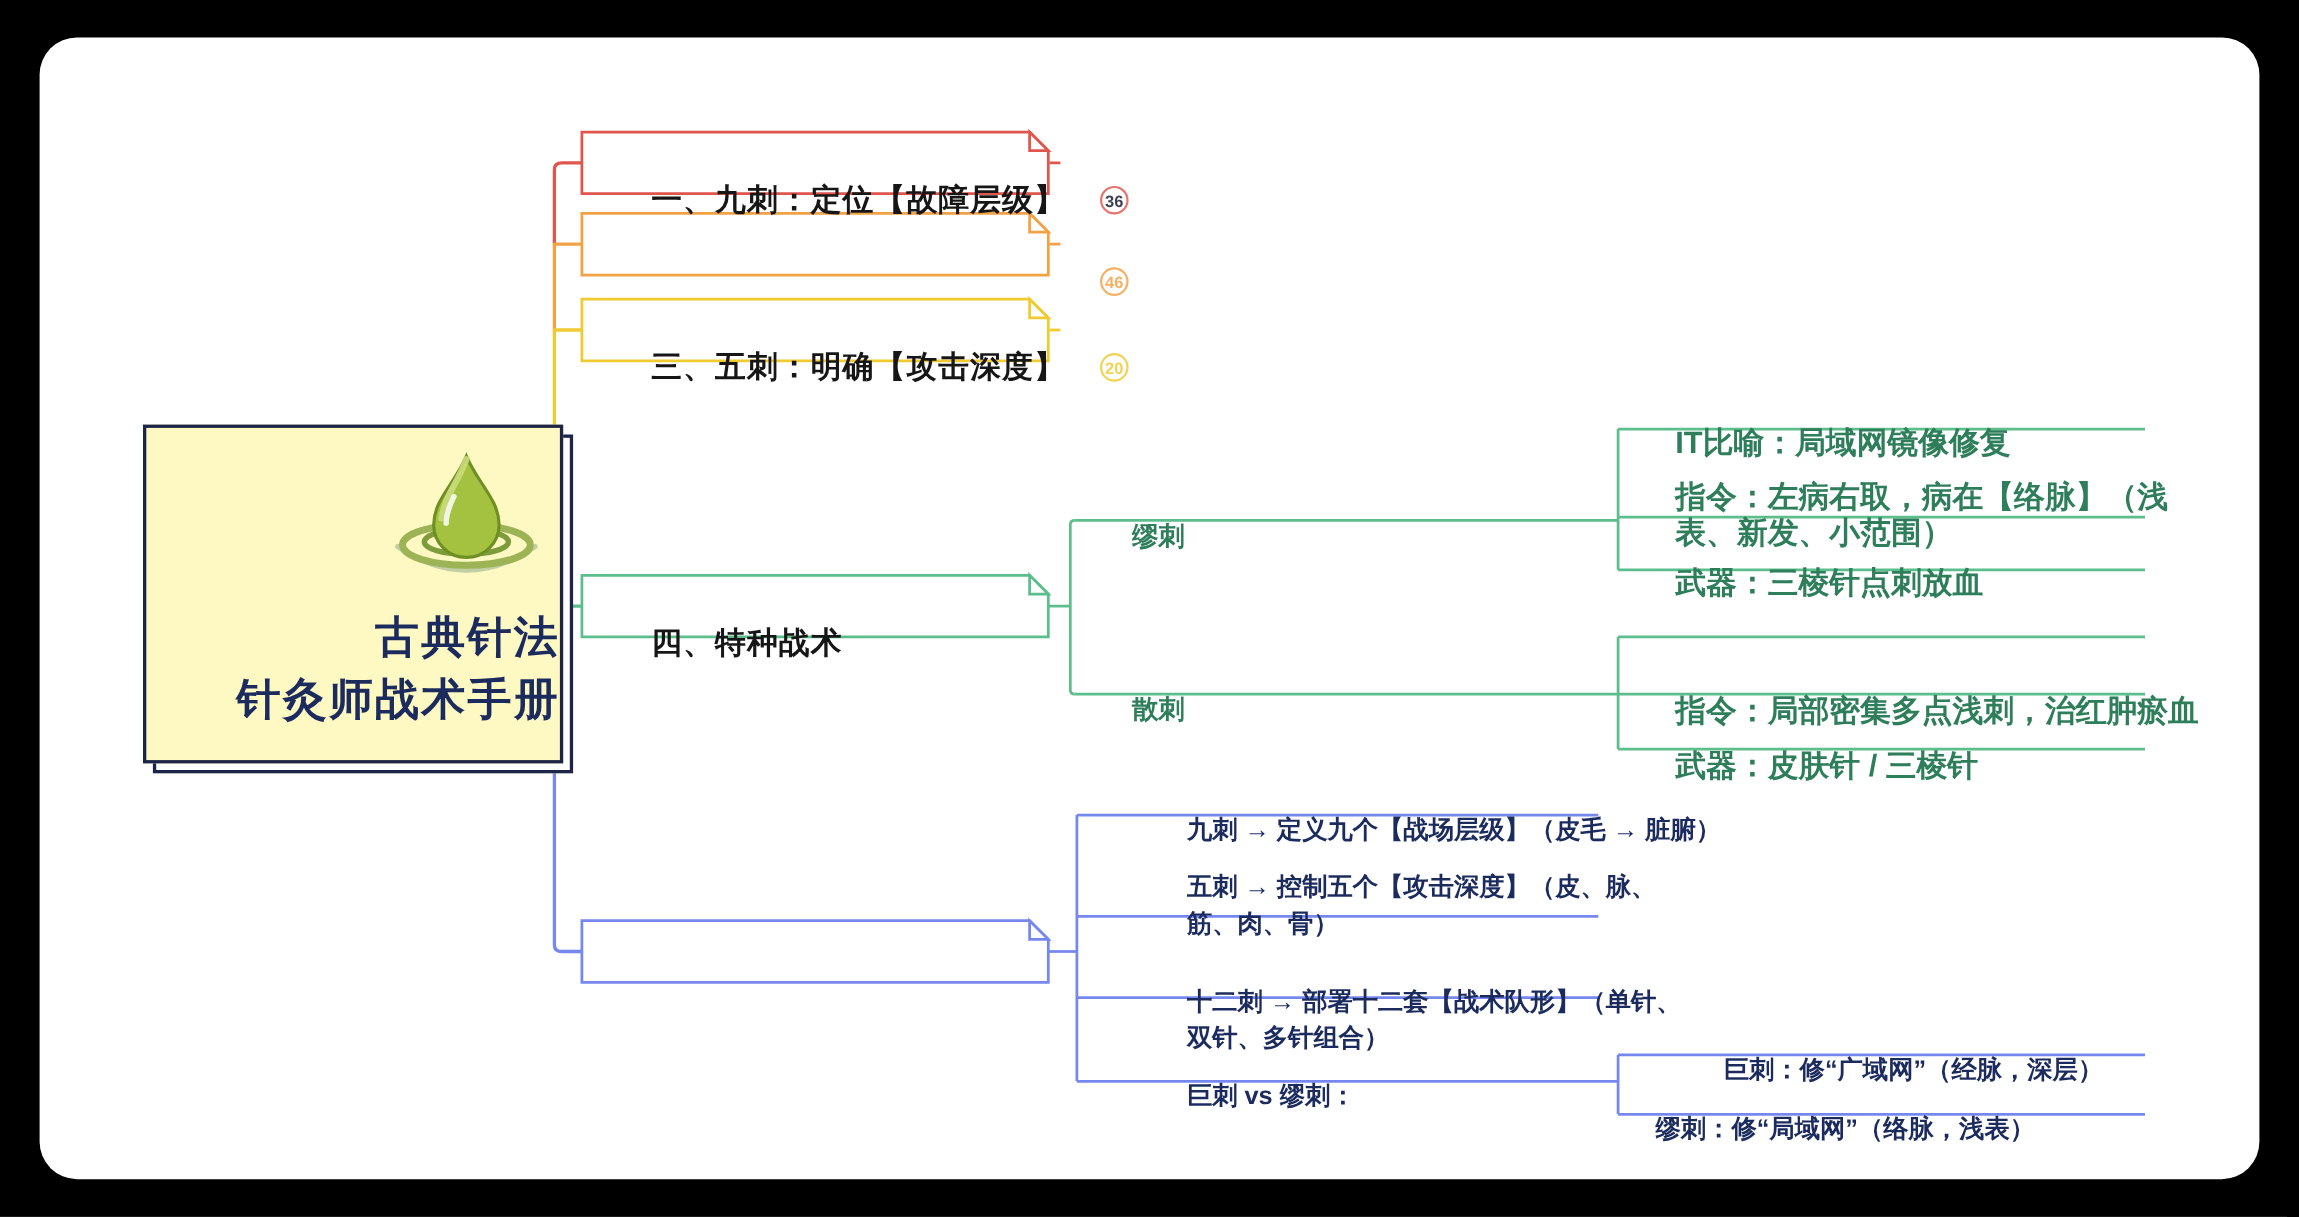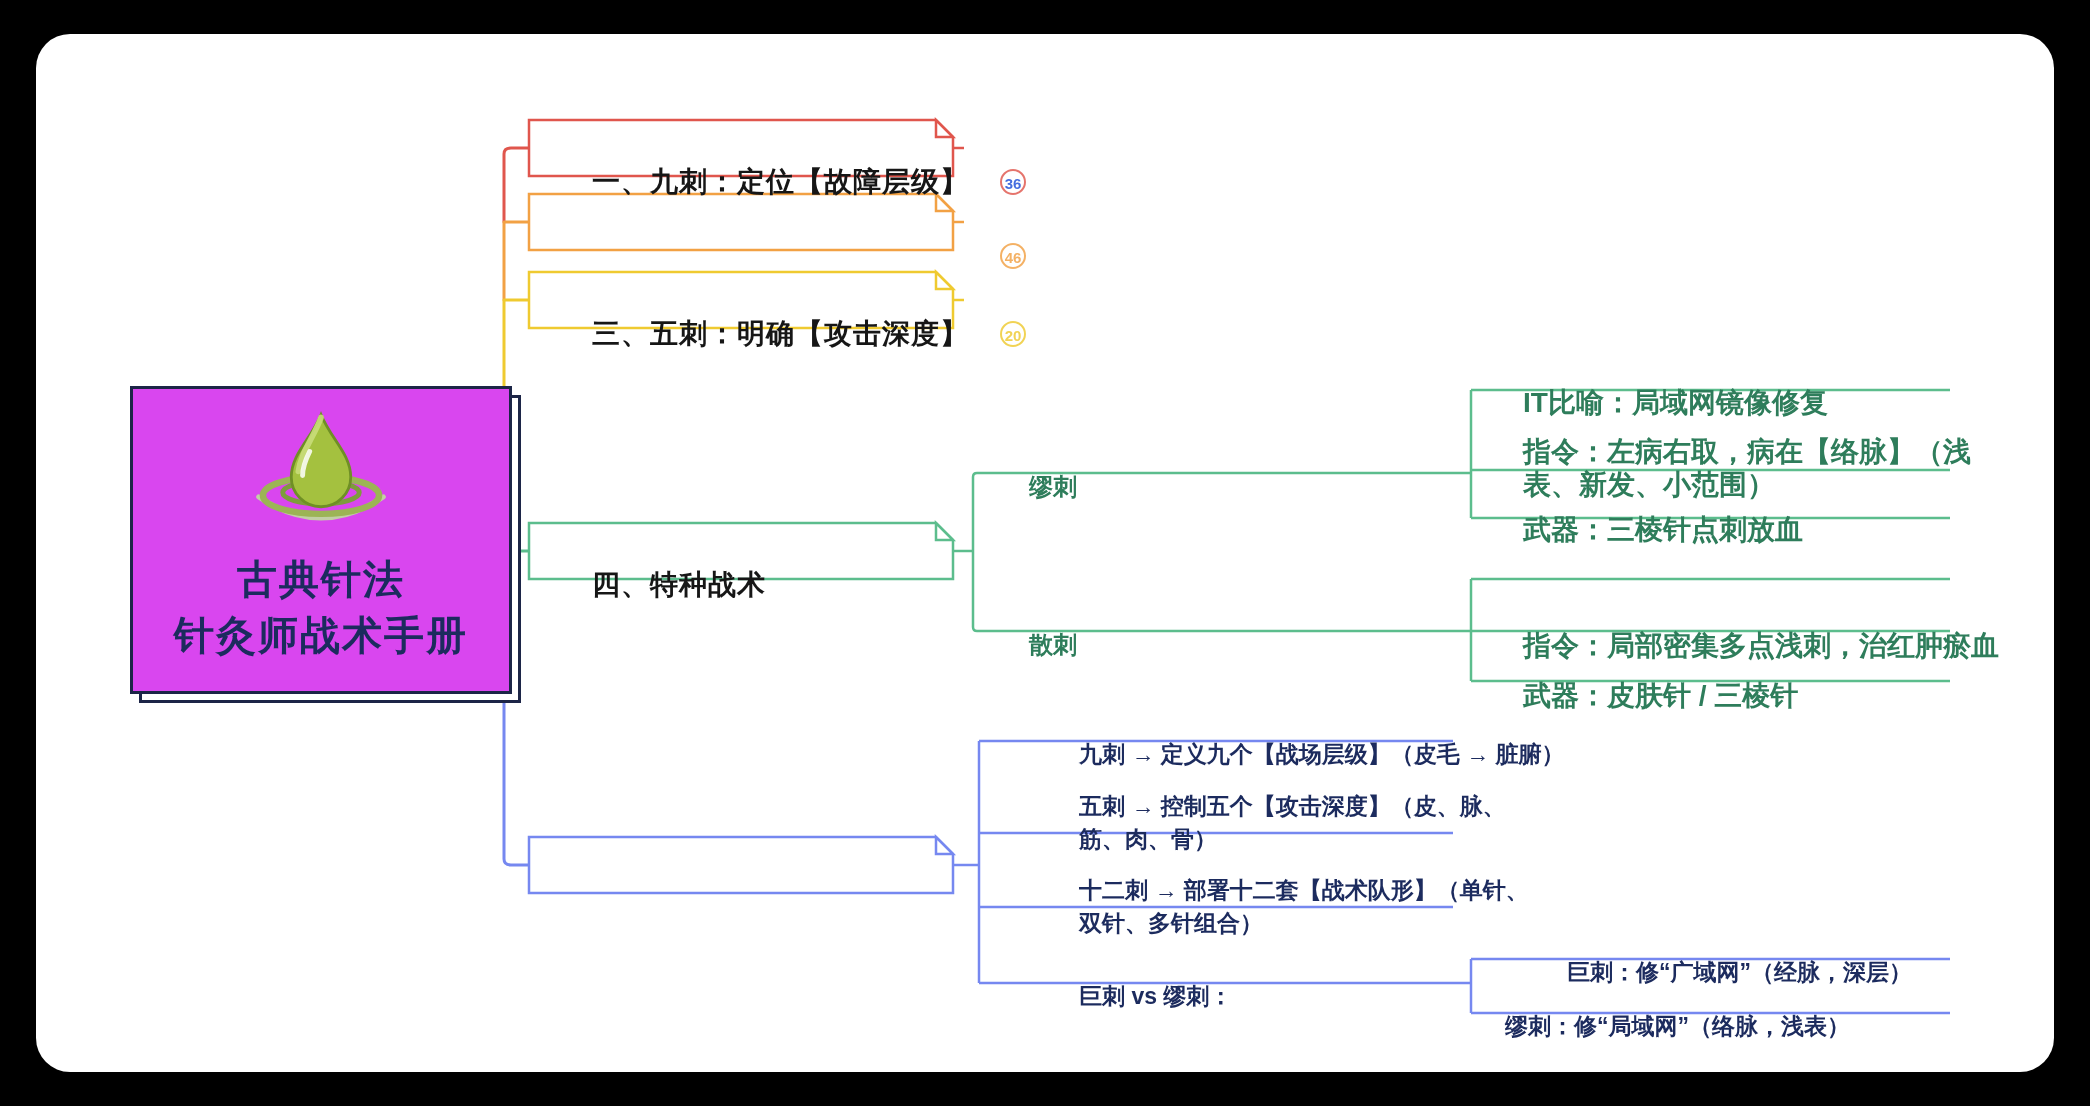--- a/index.html
+++ b/index.html
@@ -22,21 +22,21 @@
   .lbl{position:absolute;white-space:nowrap;font-weight:bold;}
   .g-head{color:#2E7D5B;font-size:24px;}
   .g-child{color:#2E7D5B;font-size:28px;line-height:33px;font-weight:600;white-space:normal;width:492px;}
   .n-child{color:#1C2B5E;font-size:23px;line-height:33px;font-weight:bold;white-space:normal;width:470px;margin-left:44px;}
   .n-one{white-space:nowrap;width:auto;}
 
   
   #root-shadow{position:absolute;left:103px;top:361px;width:382px;height:308px;
     border:3px solid #1C2547;background:#fff;box-sizing:border-box;}
   #root-main{position:absolute;left:94px;top:352px;width:382px;height:308px;
-    border:3px solid #1C2547;background:#d946ef;box-sizing:border-box;text-align:center;}
+    border:3px solid #1C2547;background:#fef9c3;box-sizing:border-box;text-align:right;}
   .root-title{color:#1C2B5E;font-size:40px;font-weight:bold;letter-spacing:2px;line-height:56px;white-space:nowrap;}
   #root-logo{margin-top:18px;}
 </style>
 </head>
 <body>
 
 <div id="stage">
   <div id="canvas">
 
     <svg class="lines" viewBox="36 34 2018 1038" style="left:0;top:0;width:2018px;height:1038px;">
@@ -117,36 +117,36 @@
         <path d="M52 30 C49 36 47 41 47 47" fill="none" stroke="#FFFFFF" stroke-width="3.5" stroke-linecap="round" opacity=".85"></path>
       </svg>
       <div class="root-title">古典针法</div>
       <div class="root-title">针灸师战术手册</div>
     </div>
 
     <div class="box-label" style="top:120px">一、九刺：定位【故障层级】</div>
     <div class="box-label" style="top:272px">三、五刺：明确【攻击深度】</div>
     <div class="box-label" style="top:523px">四、特种战术</div>
 
-    <div class="badge" style="top:135px;color:#1d4ed8;border-color:#E0564D">36</div>
+    <div class="badge" style="top:135px;color:#0f172a;border-color:#E0564D">36</div>
     <div class="badge" style="top:209px;color:#F2A144;border-color:#F2A144">46</div>
     <div class="badge" style="top:287px;color:#EFCA30;border-color:#EFCA30">20</div>
 
     <div class="lbl g-head" style="left:993px;top:437px">缪刺</div>
     <div class="lbl g-head" style="left:993px;top:595px">散刺</div>
 
     <div class="lbl g-child" style="left:1487px;top:352px">IT比喻：局域网镜像修复</div>
     <div class="lbl g-child" style="left:1487px;top:401px">指令：左病右取，病在【络脉】（浅表、新发、小范围）</div>
     <div class="lbl g-child" style="left:1487px;top:479px">武器：三棱针点刺放血</div>
 
     <div class="lbl g-child" style="left:1487px;top:595px">指令：局部密集多点浅刺，治红肿瘀血</div>
     <div class="lbl g-child" style="left:1487px;top:645px">武器：皮肤针 / 三棱针</div>
 
     <div class="lbl n-child n-one" style="left:999px;top:704px">九刺 → 定义九个【战场层级】（皮毛 → 脏腑）</div>
     <div class="lbl n-child" style="left:999px;top:756px">五刺 → 控制五个【攻击深度】（皮、脉、筋、肉、骨）</div>
-    <div class="lbl n-child" style="left:999px;top:840px">十二刺 → 部署十二套【战术队形】（单针、双针、多针组合）</div>
+    <div class="lbl n-child" style="left:999px;top:860px">十二刺 → 部署十二套【战术队形】（单针、双针、多针组合）</div>
     <div class="lbl n-child n-one" style="left:999px;top:946px">巨刺 vs 缪刺：</div>
 
     <div class="lbl n-child n-one" style="left:1487px;top:922px">巨刺：修“广域网”（经脉，深层）</div>
     <div class="lbl n-child n-one" style="left:1425px;top:976px">缪刺：修“局域网”（络脉，浅表）</div>
 
   </div>
 </div>
 
 </body></html>

